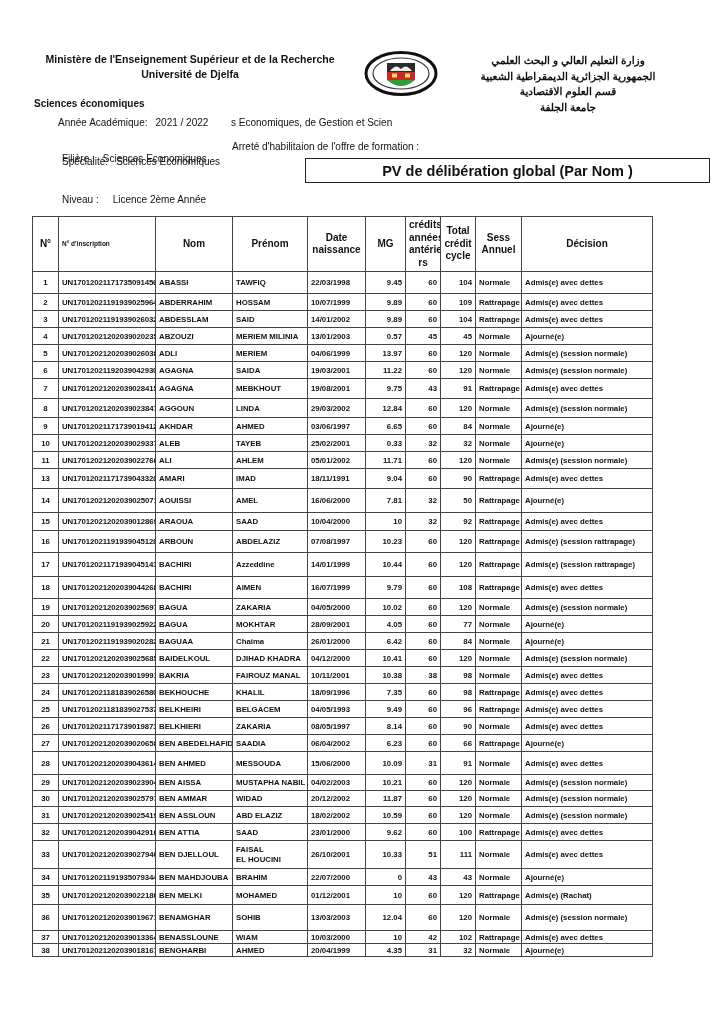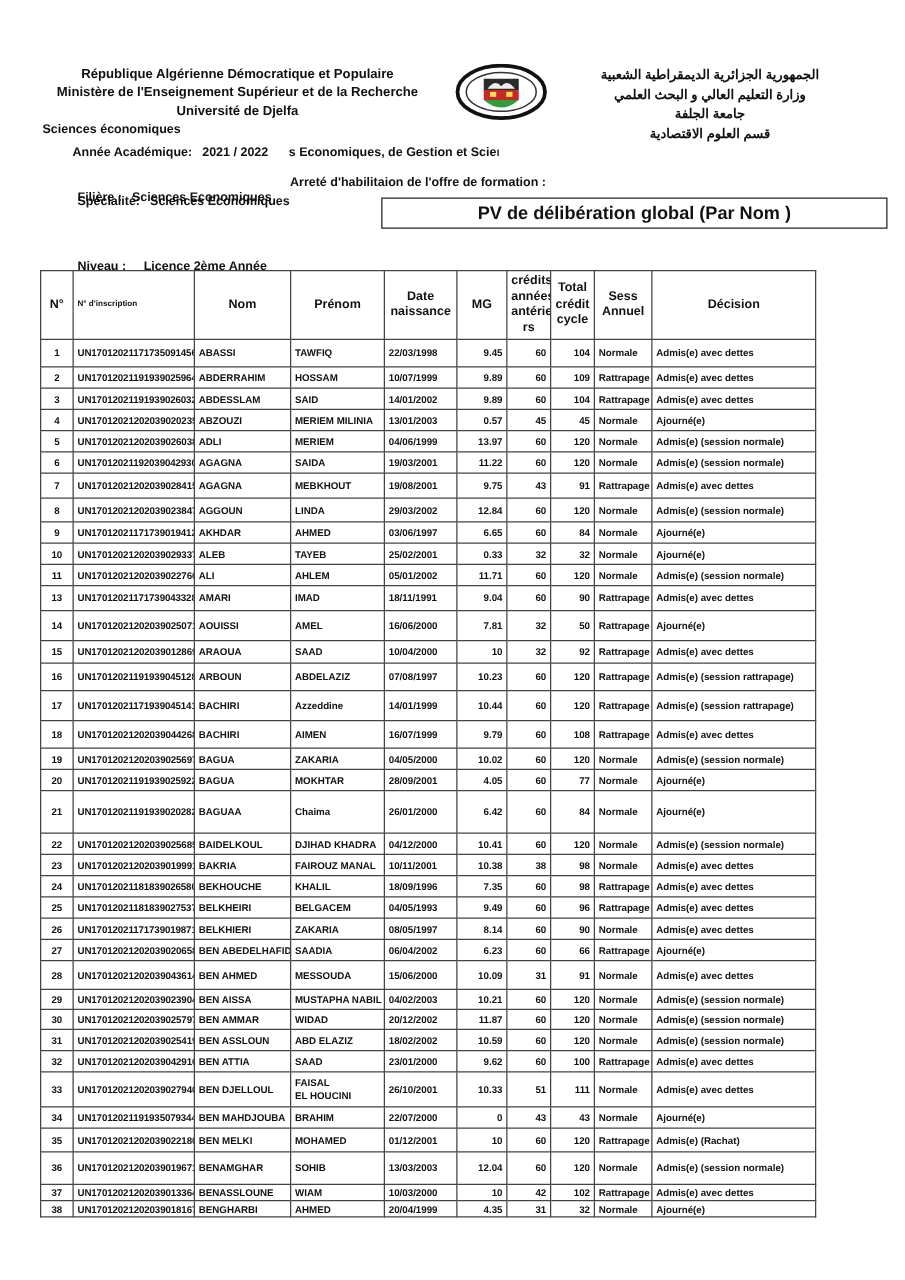--- a/index.html
+++ b/index.html
@@ -3,83 +3,82 @@
 <meta charset="utf-8">
 <style>
   html, body { margin: 0; padding: 0; background: #ffffff; }
   body { width: 724px; height: 1024px; position: relative; overflow: hidden;
          font-family: "Liberation Sans", sans-serif; color: #111; }
   .abs { position: absolute; }
   .hdr-fr { left: 40px; top: 52px; width: 300px; text-align: center; font-weight: bold; font-size: 10.5px; line-height: 15px; }
   .hdr-ar { left: 448px; top: 53px; width: 240px; text-align: center; font-weight: bold; font-size: 10.5px; line-height: 15.5px; direction: rtl; }
   .logo { left: 364px; top: 51px; width: 74px; height: 45px; }
   .dept { left: 34px; top: 98px; font-weight: bold; font-size: 10px; }
-  .meta { font-weight: bold; font-size: 10px; white-space: nowrap; }
+  .meta { font-weight: normal; font-size: 10px; white-space: nowrap; }
   .meta .lbl { margin-right: 8px; }
   .pv-box { left: 305px; top: 158px; width: 405px; height: 25px; border: 1.6px solid #222; box-sizing: border-box;
             display: flex; align-items: center; justify-content: center; font-weight: bold; font-size: 14.5px; }
   table.grid { position: absolute; left: 32px; top: 216px; border-collapse: collapse; table-layout: fixed; width: 620px; }
   table.grid th, table.grid td { border: 1px solid #444; padding: 0 3px; overflow: hidden; white-space: nowrap; }
   table.grid th { font-size: 10px; font-weight: bold; text-align: center; line-height: 12.5px; height: 54px; white-space: normal; }
   table.grid th.th-inscr { font-size: 6.5px; text-align: left; }
   table.grid td { font-size: 7.8px; font-weight: bold; }
   td.c-no { text-align: center; font-size: 9.5px; }
   td.c-ins { font-size: 6.2px; letter-spacing: -0.1px; padding: 0 2px; }
   td.c-num { text-align: right; }
   td.c-prenom2 { white-space: normal; line-height: 10px; }
   td.c-sess { padding-right: 0; }
 </style>
 </head>
 <body>
 
 <div class="abs hdr-fr">
-  <div>République Algérienne Démocratique et Populaire</div>
   <div>Ministère de l'Enseignement Supérieur et de la Recherche</div>
   <div>Université de Djelfa</div>
 </div>
 
 <div class="abs logo">
   <svg width="74" height="45" viewBox="0 0 74 45">
     <ellipse cx="37" cy="22.5" rx="35" ry="21" fill="#fff" stroke="#111" stroke-width="3"></ellipse>
     <ellipse cx="37" cy="22.5" rx="28" ry="15.5" fill="#fff" stroke="#333" stroke-width="1.2"></ellipse>
     <rect x="23" y="12" width="28" height="9" fill="#2a2a2a"></rect>
     <path d="M26 20 Q32 12 37 18 Q42 12 48 20 Z" fill="#eee"></path>
     <rect x="23" y="21" width="28" height="8" fill="#c62828"></rect>
     <rect x="28" y="22.5" width="5" height="4" fill="#f4e04d"></rect>
     <rect x="41" y="22.5" width="5" height="4" fill="#f4e04d"></rect>
     <path d="M23 29 L51 29 Q44 35 37 35 Q30 35 23 29 Z" fill="#2e9e3a"></path>
   </svg>
 </div>
 
 <div class="abs hdr-ar">
+  <div>وزارة التعليم العالي و البحث العلمي</div>
   <div>الجمهورية الجزائرية الديمقراطية الشعبية</div>
-  <div>وزارة التعليم العالي و البحث العلمي</div>
+  <div>قسم العلوم الاقتصادية</div>
   <div>جامعة الجلفة</div>
-  <div>قسم العلوم الاقتصادية</div>
 </div>
 
 <div class="abs dept">Sciences économiques</div>
 
 <div class="abs meta" style="left:58px; top:117px;">
   <span class="lbl">Année Académique:</span><span>2021 / 2022</span>
 </div>
 <div class="abs meta" style="left:231px; top:117px; width:168px; overflow:hidden;">s Economiques, de Gestion et Scien</div>
 
 <div class="abs meta" style="left:62px; top:141px;margin-top:12px;">
   <span class="lbl">Filière :</span><span>Sciences Economiques</span>
 </div>
 <div class="abs meta" style="left:232px; top:141px;">Arreté d'habilitaion de l'offre de formation :</div>
 
 <div class="abs meta" style="left:62px; top:156px;">
   <span class="lbl">Spécialité:</span><span>Sciences Economiques</span>
 </div>
 
 <div class="abs pv-box">PV de délibération global (Par Nom )</div>
 
-<div class="abs meta" style="left:62px; top:208px;">
+<div class="abs meta" style="left:62px; top:194px;">
   <span class="lbl" style="margin-right:14px">Niveau :</span><span>Licence 2ème Année</span>
 </div>
 
 <table class="grid">
   <colgroup>
     <col style="width:26px">
       <col style="width:97px">
       <col style="width:77px">
       <col style="width:75px">
       <col style="width:58px">
@@ -325,21 +324,21 @@
         <td class="c-ins">UN17012021191939025922</td>
         <td>BAGUA</td>
         <td>MOKHTAR</td>
         <td>28/09/2001</td>
         <td class="c-num">4.05</td>
         <td class="c-num">60</td>
         <td class="c-num">77</td>
         <td class="c-sess">Normale</td>
         <td>Ajourné(e)</td>
       </tr>
-      <tr style="height: 34px;">
+      <tr style="height: 17px;">
         <td class="c-no">21</td>
         <td class="c-ins">UN17012021191939020282</td>
         <td>BAGUAA</td>
         <td>Chaima</td>
         <td>26/01/2000</td>
         <td class="c-num">6.42</td>
         <td class="c-num">60</td>
         <td class="c-num">84</td>
         <td class="c-sess">Normale</td>
         <td>Ajourné(e)</td>

